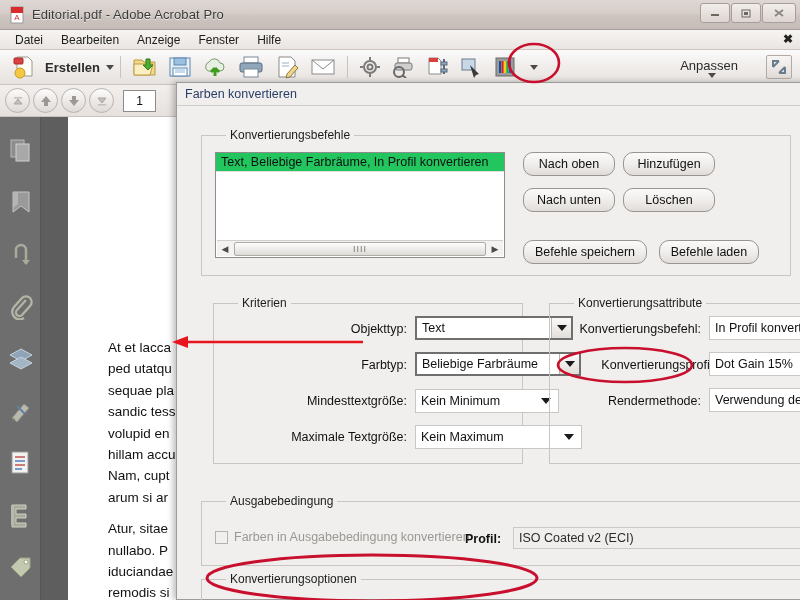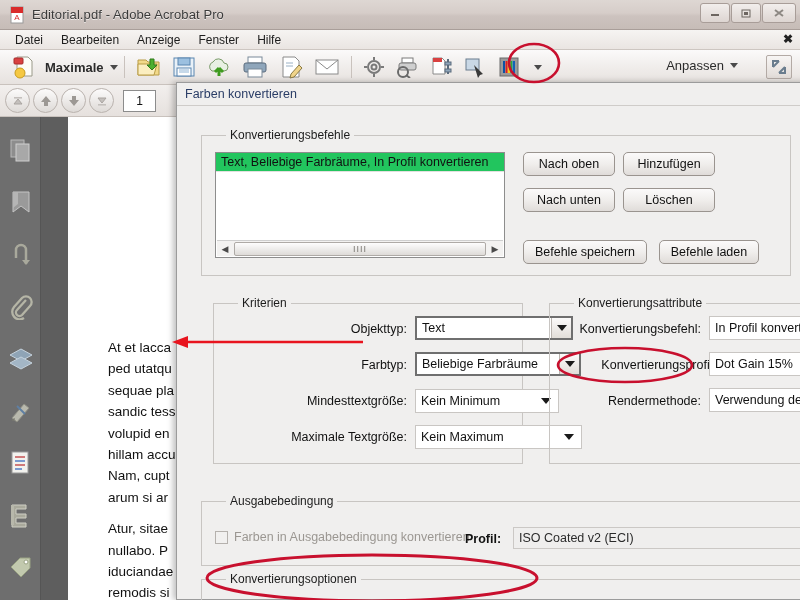--- a/index.html
+++ b/index.html
@@ -64,21 +64,21 @@
     display:flex; align-items:center;
   }
   .tbtn { height:30px; display:flex; align-items:center; justify-content:center;
           padding:0 5px; position:relative; }
   .sep { width:1px; height:22px; background:#c9c2bd; margin:0 6px; }
   .create-label { font-size:13px; color:#2b2b2b; margin-left:3px; font-weight:bold;}
   .caret { width:0;height:0;border-left:4px solid transparent;border-right:4px solid transparent;
            border-top:5px solid #4a4a4a; margin-left:6px; }
   .anpassen {
     position:absolute; right:62px; top:8px; font-size:13px; color:#2b2b2b;
-    display:flex; align-items:center;
+    display:flex; align-items:center;flex-direction:column;
   }
   .fitbtn {
     position:absolute; right:8px; top:5px; width:26px;height:24px;
     background: linear-gradient(to bottom,#f7f5f4,#e2dcd8);
     border:1px solid #b3aaa5; border-radius:2px;
     display:flex;align-items:center;justify-content:center;
   }
 
   
   .navbar {
@@ -159,21 +159,21 @@
     flex:1; height:14px; margin:0 1px;
     background: linear-gradient(to bottom,#fdfdfd,#dedbd8);
     border:1px solid #aeaaa6; border-radius:2px;
     display:flex;align-items:center;justify-content:center;
     font-size:9px;color:#7a7670; letter-spacing:1px;
   }
 
   .btn {
     position:absolute; height:24px;
     background: linear-gradient(to bottom,#fbfafa 0%,#f0eeec 50%,#e0dcd9 100%);
-    border:1px solid #9a948f; border-radius:5px;
+    border:1px solid #9a948f; border-radius:10px;
     font-size:12.5px; color:#111;
     display:flex;align-items:center;justify-content:center;
     white-space:nowrap;
   }
 
   .lbl { position:absolute; font-size:12.5px; color:#111; text-align:right; white-space:nowrap; }
 
   .combo {
     position:absolute; height:24px; background:#ffffff;
     border:1px solid #8d8d8d;
@@ -253,21 +253,21 @@
   </div>
 
   <div class="toolbar">
     <div class="tbtn" style="margin-left:6px;">
       <svg width="26" height="26" viewBox="0 0 26 26">
         <path d="M6 3 h11 l4 4 v15 h-15 z" fill="#fdfcf7" stroke="#9a9a8a"></path>
         <rect x="3" y="4" width="9" height="6" rx="1" fill="#d94141" stroke="#a82c2c"></rect>
         <circle cx="9" cy="19" r="5" fill="#f5c842" stroke="#c79b1d"></circle>
       </svg>
     </div>
-    <div class="create-label">Maximale</div>
+    <div class="create-label">Erstellen</div>
     <div class="caret"></div>
     <div class="sep"></div>
 
     <div class="tbtn">
       <svg width="26" height="24" viewBox="0 0 26 24">
         <path d="M2 5 h8 l2 2 h11 v13 h-21 z" fill="#f2d98a" stroke="#b99c46"></path>
         <path d="M2 9 h19 l-3 11 h-16 z" fill="#fbeec0" stroke="#b99c46"></path>
         <path d="M14 4 v6 h-3 l5 5 l5 -5 h-3 v-6 z" fill="#4caf2f" stroke="#2f7a1a"></path>
       </svg>
     </div>

